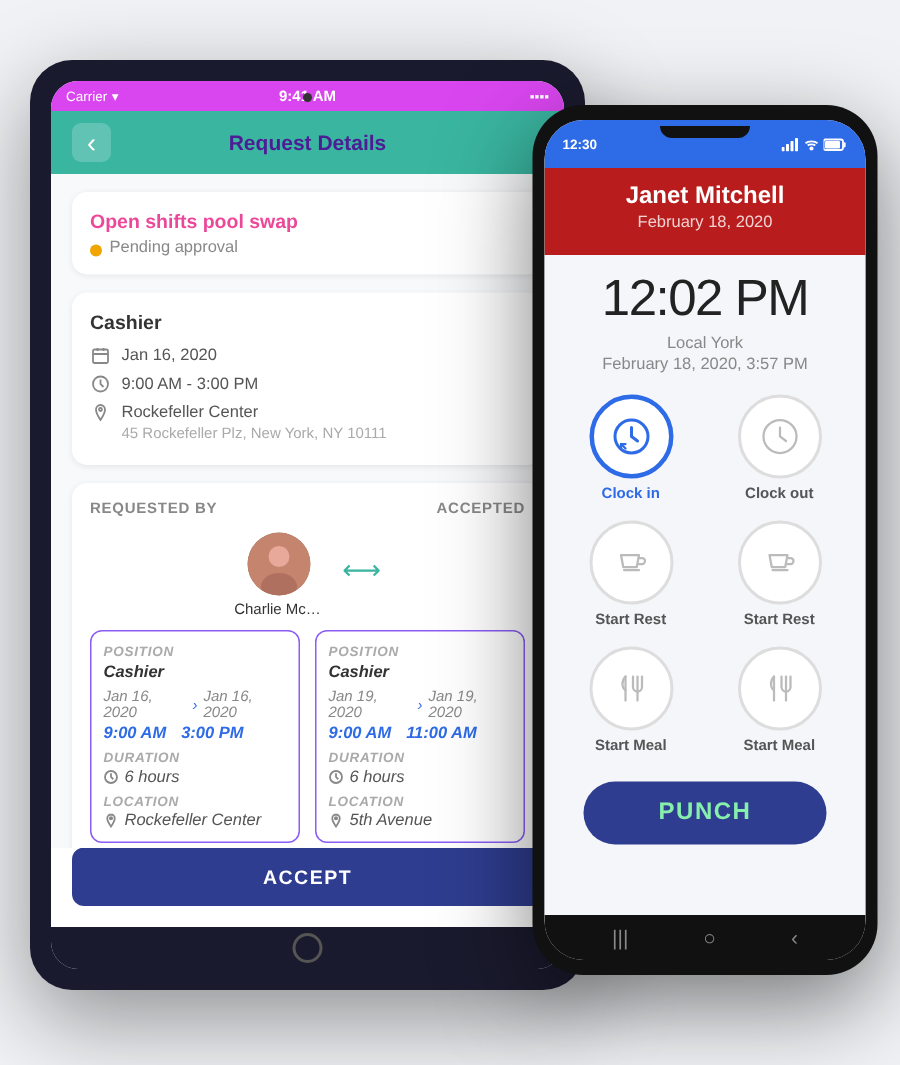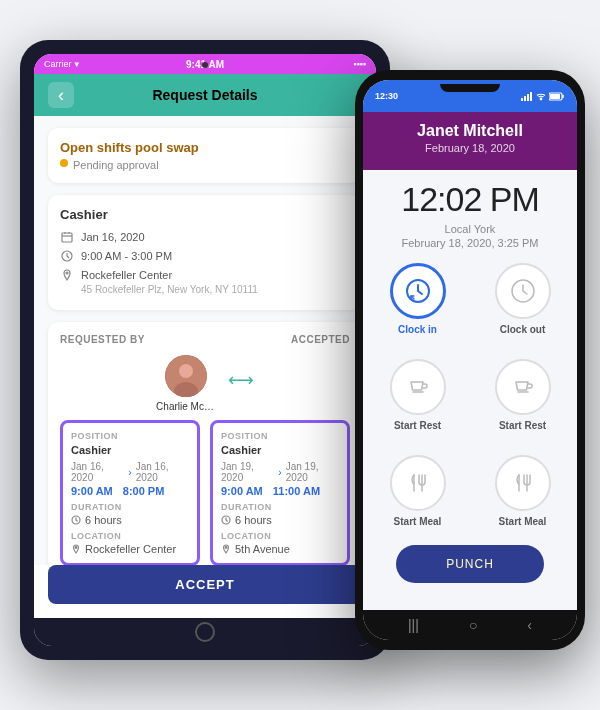--- a/index.html
+++ b/index.html
@@ -72,21 +72,21 @@
       background: rgba(255,255,255,0.2);
       border-radius: 6px;
       width: 26px;
       height: 26px;
       display: flex;
       align-items: center;
       justify-content: center;
     }
 
     .tablet-header-title {
-      color: #000000;
+      color: #4c1d95;
       font-size: 14px;
       font-weight: 600;
       flex: 1;
       text-align: center;
       margin-right: 36px;
     }
 
     .tablet-content {
       flex: 1;
       overflow-y: auto;
@@ -98,27 +98,27 @@
       background: white;
       border-radius: 10px;
       padding: 12px;
       margin-bottom: 12px;
       box-shadow: 0 1px 4px rgba(0,0,0,0.08);
     }
 
     .request-title {
       font-size: 13px;
       font-weight: 600;
-      color: #a16207;
+      color: #ec4899;
       margin-bottom: 4px;
     }
 
     .pending-badge {
       display: flex;
-      align-items: flex-start;
+      align-items: flex-end;
       gap: 5px;
       font-size: 11px;
       color: #888;
     }
 
     .pending-dot {
       width: 8px;
       height: 8px;
       background: #f0a500;
       border-radius: 50%;
@@ -237,23 +237,24 @@
       margin-top: -8px;
     }
 
     .positions-row {
       display: flex;
       gap: 10px;
     }
 
     .position-card {
       flex: 1;
-      border: 3px solid #8b5cf6;
+      border: 1px solid #8b5cf6;
       border-radius: 8px;
       padding: 8px;
+      font-style: italic;
     }
 
     .pos-label {
       font-size: 9px;
       color: #aaa;
       font-weight: 700;
       letter-spacing: 0.5px;
       margin-bottom: 3px;
     }
 
@@ -379,21 +380,21 @@
       align-items: center;
       padding: 16px 12px;
       font-size: 9px;
       color: white;
     }
 
     .phone-status-time { flex: 1; font-weight: 600; }
     .phone-status-icons { display: flex; align-items: center; gap: 3px; }
 
     .phone-header {
-      background: #701a75;
+      background: #b91c1c;
       padding: 10px 14px 16px;
       text-align: center;
     }
 
     .phone-name {
       color: white;
       font-size: 16px;
       font-weight: 700;
       margin-bottom: 2px;
     }
@@ -428,21 +429,21 @@
 
     .local-time-value {
       font-size: 11px;
       color: #888;
       margin-bottom: 14px;
     }
 
     .action-grid {
       display: grid;
       grid-template-columns: 1fr 1fr;
-      gap: 24px;
+      gap: 12px;
       width: 100%;
       margin-bottom: 14px;
     }
 
     .action-item {
       display: flex;
       flex-direction: column;
       align-items: center;
       gap: 5px;
     }
@@ -469,26 +470,26 @@
       font-weight: 700;
     }
 
     .action-label.active {
       color: #2e6be6;
       font-weight: 700;
     }
 
     .punch-btn {
       background: #2e3d8f;
-      color: #fef9c3;
+      color: #86efac;
       border: none;
       border-radius: 24px;
       padding: 12px 50px;
-      font-size: 12px;
-      font-weight: 400;
+      font-size: 16px;
+      font-weight: 700;
       cursor: pointer;
       letter-spacing: 1px;
       margin-top: 4px;
     }
 
     .phone-nav-bar {
       background: #111;
       height: 30px;
       display: flex;
       align-items: center;
@@ -626,21 +627,21 @@
             <div class="position-card">
               <div class="pos-label">POSITION</div>
               <div class="pos-value">Cashier</div>
               <div class="pos-dates">
                 <span>Jan 16, 2020</span>
                 <span class="pos-arrow">›</span>
                 <span>Jan 16, 2020</span>
               </div>
               <div style="display:flex; gap:10px;">
                 <span class="pos-date-blue">9:00 AM</span>
-                <span class="pos-date-blue">8:00 PM</span>
+                <span class="pos-date-blue">3:00 PM</span>
               </div>
               <div class="dur-label">DURATION</div>
               <div class="dur-value">
                 <svg width="10" height="10" viewBox="0 0 10 10" fill="none" stroke="#888" stroke-width="1.2">
                   <circle cx="5" cy="5" r="4"></circle>
                   <polyline points="5,2.5 5,5 6.5,6.5"></polyline>
                 </svg>
                 <span>6 hours</span>
               </div>
               <div class="loc-label">LOCATION</div>
@@ -723,21 +724,21 @@
       </div>
 
       <div class="phone-header">
         <div class="phone-name">Janet Mitchell</div>
         <div class="phone-date-sub">February 18, 2020</div>
       </div>
 
       <div class="phone-content">
         <div class="phone-time">12:02 PM</div>
         <div class="local-time-label">Local York</div>
-        <div class="local-time-value">February 18, 2020, 3:25 PM</div>
+        <div class="local-time-value">February 18, 2020, 3:57 PM</div>
 
         <div class="action-grid">
 
           <div class="action-item">
             <div class="action-circle active">
               <svg width="28" height="28" viewBox="0 0 28 28" fill="none">
                 <circle cx="14" cy="14" r="11" stroke="#2e6be6" stroke-width="2"></circle>
                 <polyline points="14,8 14,14 18,17" stroke="#2e6be6" stroke-width="2" stroke-linecap="round"></polyline>
                 <polyline points="10,19 7,19 7,22" stroke="#2e6be6" stroke-width="1.5" stroke-linecap="round" stroke-linejoin="round"></polyline>
                 <polyline points="7,19 10,22" stroke="#2e6be6" stroke-width="1.5" stroke-linecap="round"></polyline>

